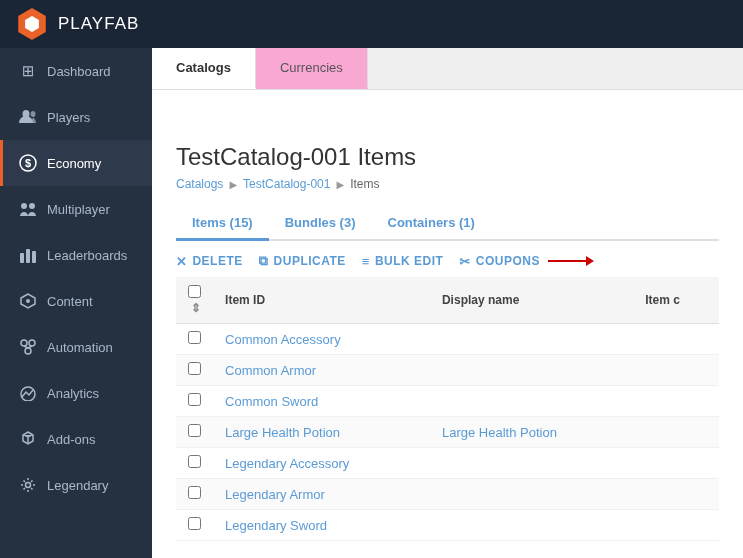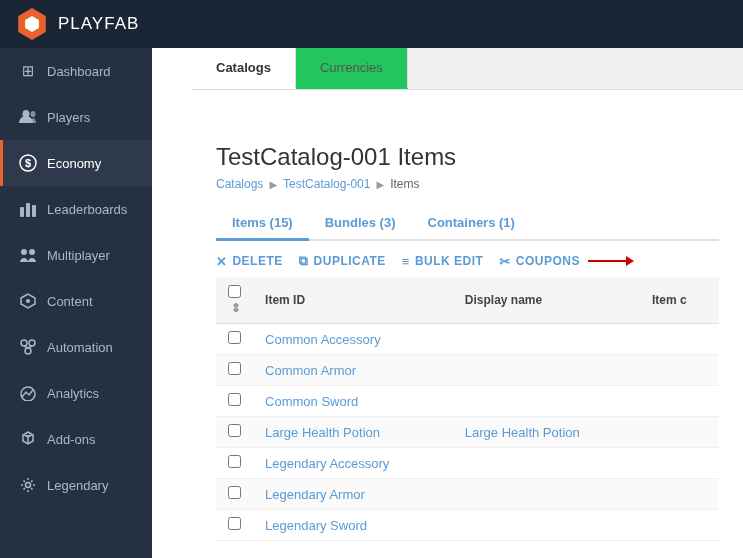--- a/index.html
+++ b/index.html
@@ -74,37 +74,36 @@
       font-size: 15px;
     }
 
     
     .content-area {
       flex: 1;
       display: flex;
       flex-direction: column;
       overflow: hidden;
       background: #fff;
-      padding-left: 40px;
     }
 
     
     .tab-bar {
       display: flex;
       background: #f0f0f0;
       border-bottom: 1px solid #ddd;
       flex-shrink: 0;
     }
     .tab {
       padding: 12px 24px;
       cursor: pointer;
       font-size: 13px;
       color: #555;
       border-bottom: 2px solid transparent;
-      background: #22c55e;
+      background: #f9a8d4;
       border-right: 1px solid #ddd;
     }
     .tab.active {
       background: #fff;
       color: #333;
       font-weight: 600;
       border-bottom: 2px solid transparent;
     }
 
     
@@ -270,38 +269,38 @@
           <circle cx="9" cy="9" r="8" fill="none" stroke="currentColor" stroke-width="1.5"></circle>
           <text x="9" y="13" text-anchor="middle" font-size="11" font-weight="bold">$</text>
         </svg>
       </span>
       <span>Economy</span>
     </div>
 
     <div class="sidebar-item">
       <span class="sidebar-icon">
         <svg width="18" height="16" viewBox="0 0 18 16" fill="currentColor">
-          <rect x="1" y="6" width="4" height="10" rx="1"></rect>
-          <rect x="7" y="2" width="4" height="14" rx="1"></rect>
-          <rect x="13" y="4" width="4" height="12" rx="1"></rect>
-        </svg>
-      </span>
-      <span>Leaderboards</span>
-    </div>
-
-    <div class="sidebar-item">
-      <span class="sidebar-icon">
-        <svg width="18" height="16" viewBox="0 0 18 16" fill="currentColor">
           <circle cx="5" cy="5" r="3"></circle>
           <circle cx="13" cy="5" r="3"></circle>
           <path d="M1 15c0-2.2 1.8-4 4-4s4 1.8 4 4"></path>
           <path d="M9 15c0-2.2 1.8-4 4-4s4 1.8 4 4"></path>
         </svg>
       </span>
       <span>Multiplayer</span>
+    </div>
+
+    <div class="sidebar-item">
+      <span class="sidebar-icon">
+        <svg width="18" height="16" viewBox="0 0 18 16" fill="currentColor">
+          <rect x="1" y="6" width="4" height="10" rx="1"></rect>
+          <rect x="7" y="2" width="4" height="14" rx="1"></rect>
+          <rect x="13" y="4" width="4" height="12" rx="1"></rect>
+        </svg>
+      </span>
+      <span>Leaderboards</span>
     </div>
 
     <div class="sidebar-item">
       <span class="sidebar-icon">
         <svg width="16" height="16" viewBox="0 0 16 16" fill="currentColor">
           <path d="M8 1L1 5v6l7 4 7-4V5L8 1z" fill="none" stroke="currentColor" stroke-width="1.5"></path>
           <circle cx="8" cy="8" r="2"></circle>
         </svg>
       </span>
       <span>Content</span>

